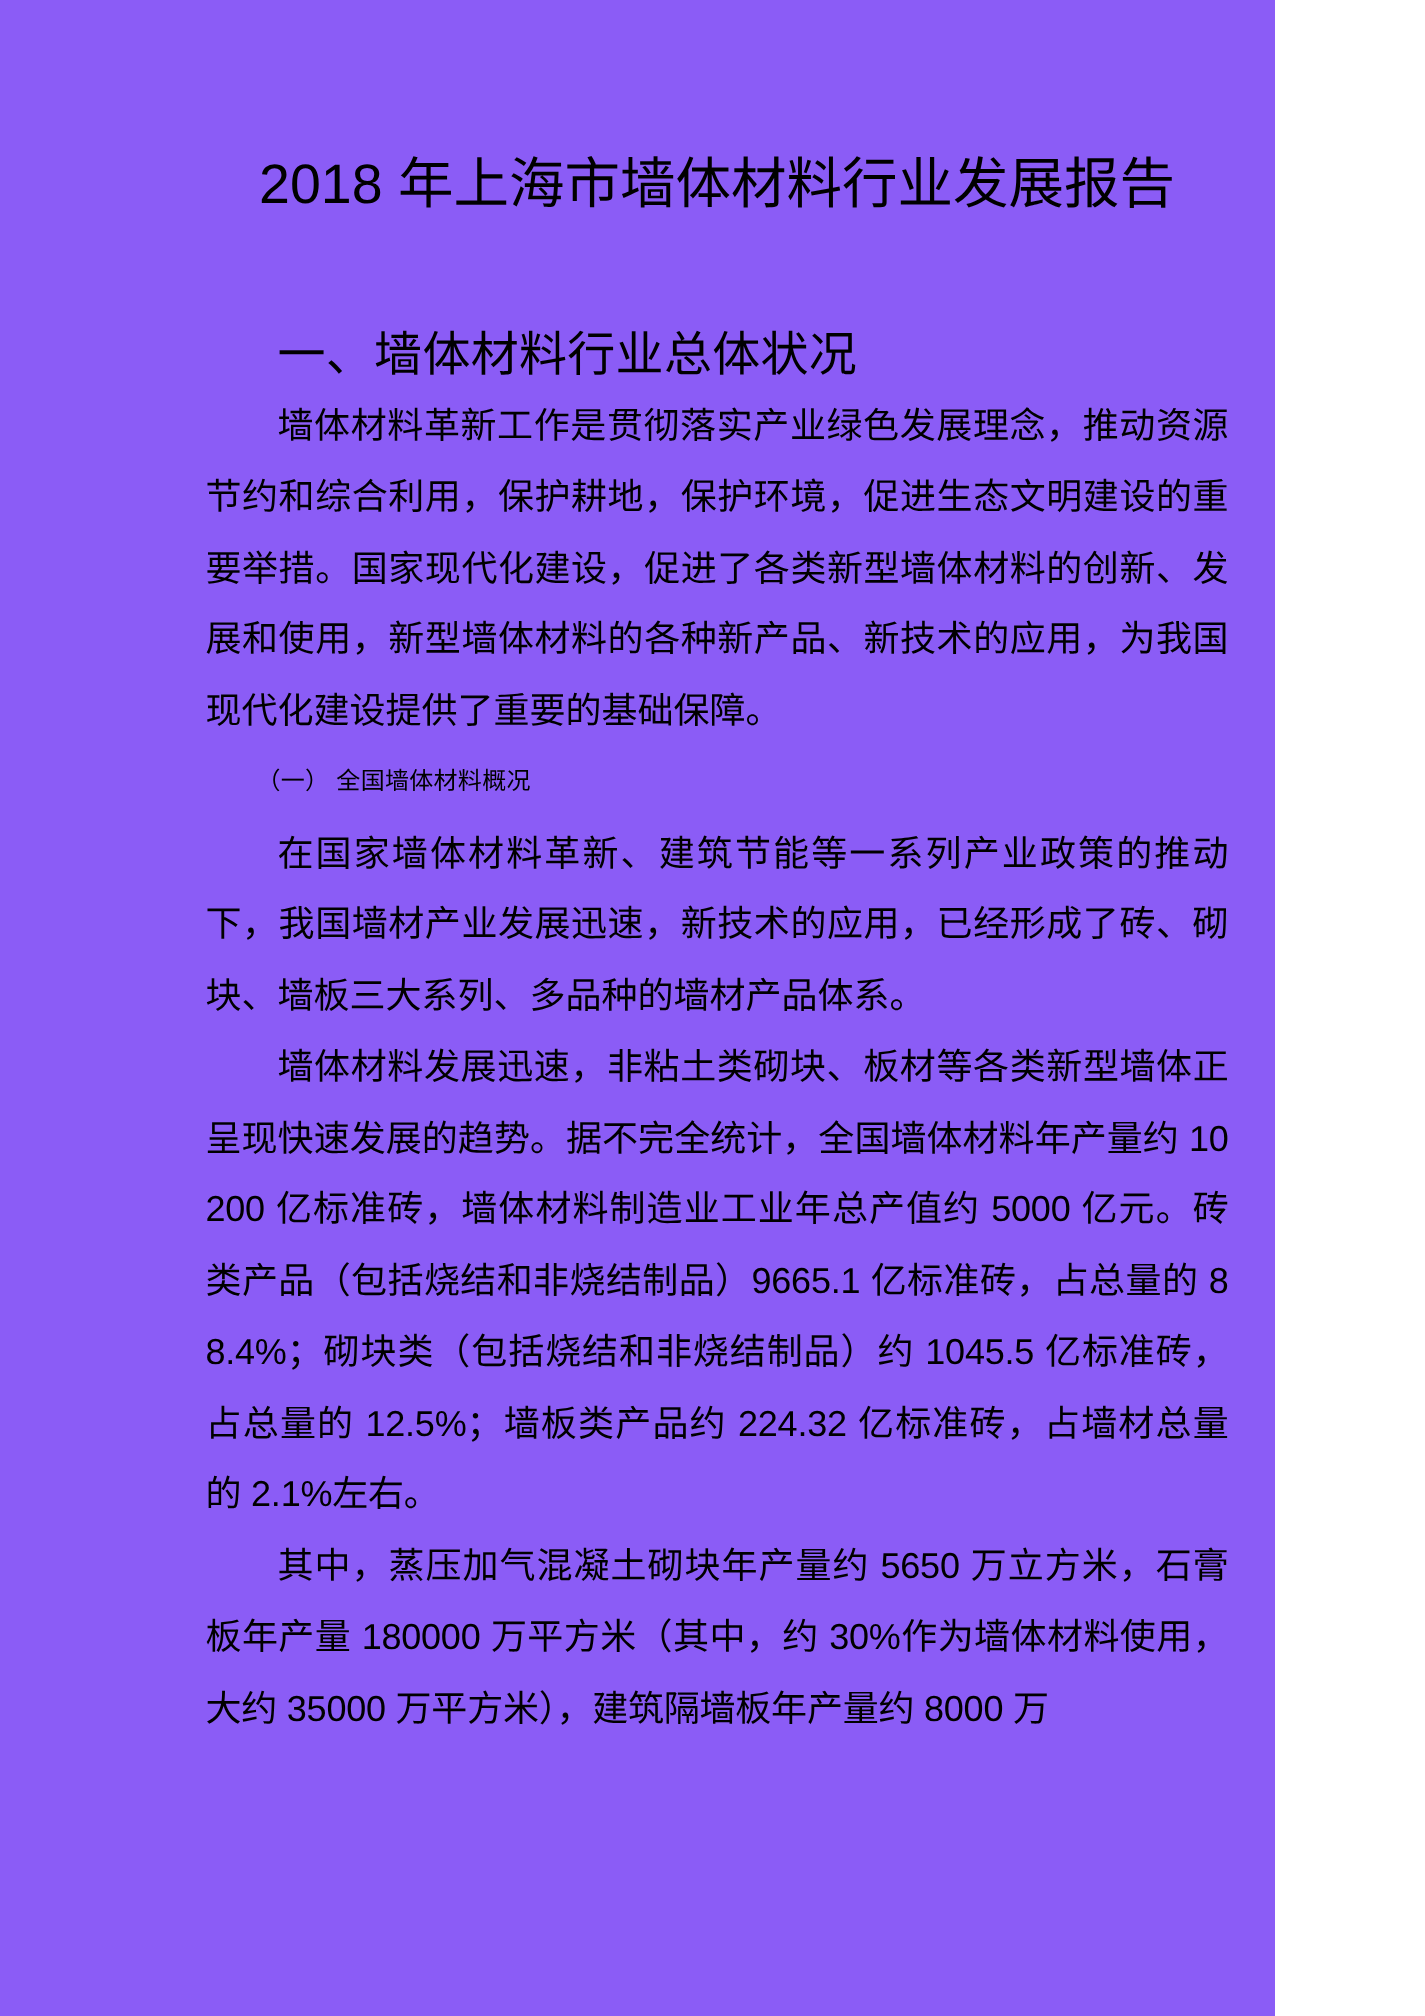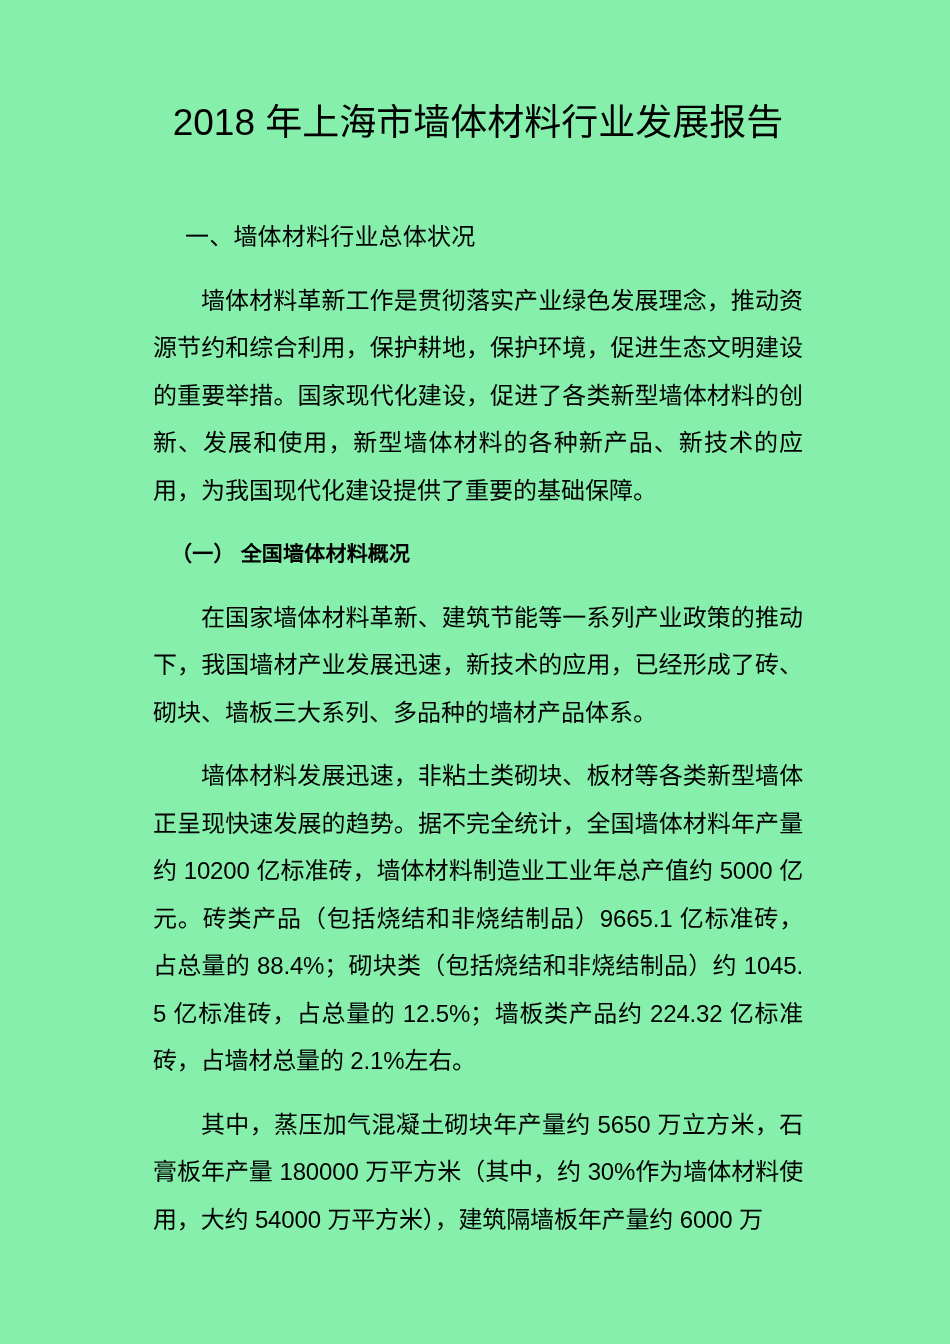--- a/index.html
+++ b/index.html
@@ -3,23 +3,23 @@
 <meta charset="utf-8">
 <title>2018年上海市墙体材料行业发展报告</title>
 <style>
   html, body {
     margin: 0;
     padding: 0;
     background: #ffffff;
   }
   .page {
     position: relative;
-    width: 950px;
+    width: 850px;
     height: 1344px;
-    background: #86efac;
+    background: #8b5cf6;
     overflow: hidden;
     font-family: "Liberation Sans", "DejaVu Sans", sans-serif;
     color: #000000;
     -webkit-font-smoothing: antialiased;
   }
   .content {
     position: absolute;
     left: 137px;
     top: 0;
     width: 682px;
@@ -31,42 +31,42 @@
     font-weight: 400;
     line-height: 1;
     text-align: center;
     letter-spacing: 0px;
     padding-top: 104px;
     white-space: nowrap;
   }
   .section-heading {
     margin: 0;
     padding: 0;
-    font-size: 24px;
+    font-size: 32px;
     font-weight: 400;
     line-height: 47.5px;
     text-align: justify;
     text-justify: inter-ideograph;
     text-indent: 48px;
     letter-spacing: 0.2px;
   }
   .section-heading.first {
     margin-top: 72px;
   }
   .sub-heading {
     margin: 0;
     padding: 0;
-    font-size: 21px;
-    font-weight: 700;
+    font-size: 16px;
+    font-weight: 400;
     line-height: 47.5px;
     text-indent: 34px;
     letter-spacing: 0.2px;
   }
   .body-para {
-    margin: 16px;
+    margin: 0;
     padding: 0;
     font-size: 24px;
     font-weight: 400;
     line-height: 47.5px;
     text-align: justify;
     text-justify: inter-ideograph;
     text-indent: 48px;
     letter-spacing: 0px;
     word-break: break-all;
   }
@@ -85,16 +85,16 @@
     <p class="section-heading first">一、墙体材料行业总体状况</p>
 
     <p class="body-para">墙体材料革新工作是贯彻落实产业绿色发展理念，推动资源节约和综合利用，保护耕地，保护环境，促进生态文明建设的重要举措。国家现代化建设，促进了各类新型墙体材料的创新、发展和使用，新型墙体材料的各种新产品、新技术的应用，为我国现代化建设提供了重要的基础保障。</p>
 
     <p class="sub-heading">（一） 全国墙体材料概况</p>
 
     <p class="body-para">在国家墙体材料革新、建筑节能等一系列产业政策的推动下，我国墙材产业发展迅速，新技术的应用，已经形成了砖、砌块、墙板三大系列、多品种的墙材产品体系。</p>
 
     <p class="body-para tight">墙体材料发展迅速，非粘土类砌块、板材等各类新型墙体正呈现快速发展的趋势。据不完全统计，全国墙体材料年产量约 10200 亿标准砖，墙体材料制造业工业年总产值约 5000 亿元。砖类产品（包括烧结和非烧结制品）9665.1 亿标准砖，占总量的 88.4%；砌块类（包括烧结和非烧结制品）约 1045.5 亿标准砖，占总量的 12.5%；墙板类产品约 224.32 亿标准砖，占墙材总量的 2.1%左右。</p>
 
-    <p class="body-para tight">其中，蒸压加气混凝土砌块年产量约 5650 万立方米，石膏板年产量 180000 万平方米（其中，约 30%作为墙体材料使用，大约 54000 万平方米），建筑隔墙板年产量约 6000 万</p>
+    <p class="body-para tight">其中，蒸压加气混凝土砌块年产量约 5650 万立方米，石膏板年产量 180000 万平方米（其中，约 30%作为墙体材料使用，大约 35000 万平方米），建筑隔墙板年产量约 8000 万</p>
 
   </div>
 </div>
 
 </body></html>

